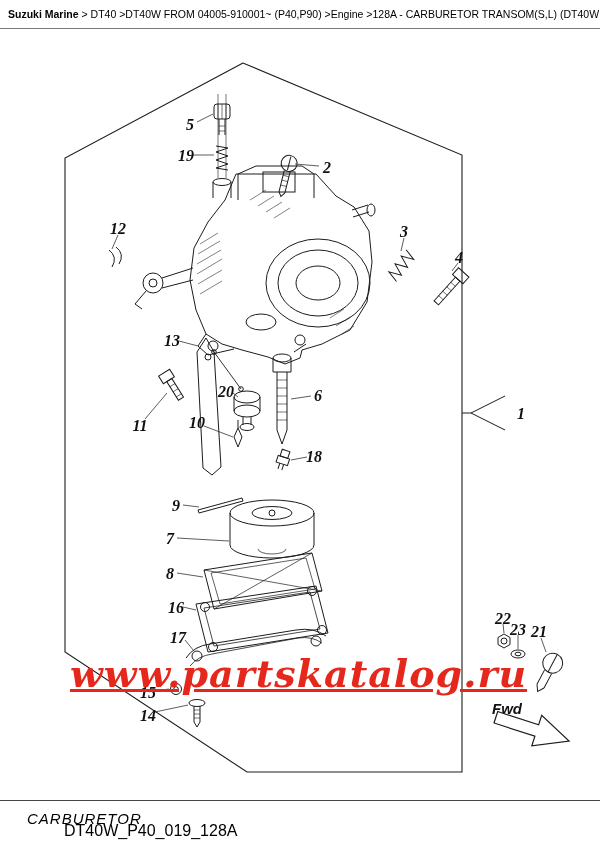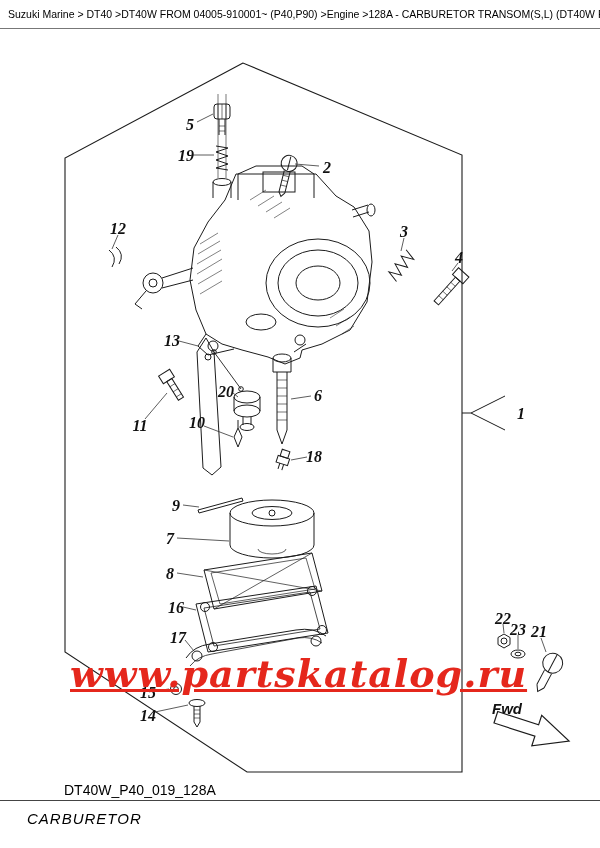--- a/index.html
+++ b/index.html
@@ -2,29 +2,29 @@
 <html><head>
 <meta charset="utf-8">
 <style>
   html,body{margin:0;padding:0;background:#fff;}
   body{width:600px;height:848px;position:relative;overflow:hidden;
        font-family:"Liberation Sans",sans-serif;color:#000;}
   .page{position:absolute;inset:0;}
   .breadcrumb{position:absolute;top:0;left:0;right:0;height:29px;box-sizing:border-box;
       padding:8px 8px 0 8px;font-size:10.5px;white-space:nowrap;overflow:hidden;
       border-bottom:1px solid #777;}
-  .crumb-brand{font-weight:normal;}
+  .crumb-brand{font-weight:bold;}
   .fig-title{position:absolute;top:32px;left:26px;
       font:italic 700 30px "Liberation Sans",sans-serif;letter-spacing:1px;}
   svg.diagram{position:absolute;top:0;left:0;}
   .pn{font:italic 700 16px "Liberation Serif",serif;fill:#111;}
   .watermark{position:absolute;top:651px;left:70px;white-space:nowrap;
       font:italic 700 38px "DejaVu Serif",serif;color:#e5271c;
       text-decoration:underline;letter-spacing:1px;}
-  .footer-code{position:absolute;top:782px;left:64px;font-size:14px;}
+  .footer-code{position:absolute;top:822px;left:64px;font-size:16px;}
   .footer-line{position:absolute;top:800px;left:0;width:600px;border-top:1px solid #444;height:0;}
   .footer-title{position:absolute;top:810px;left:27px;
       font:italic 400 15px "Liberation Sans",sans-serif;letter-spacing:1px;text-align:right;}
   .fwd-text{font:italic 700 15px "Liberation Sans",sans-serif;fill:#111;}
 </style>
 </head>
 <body>
 
 <div class="page">
 

